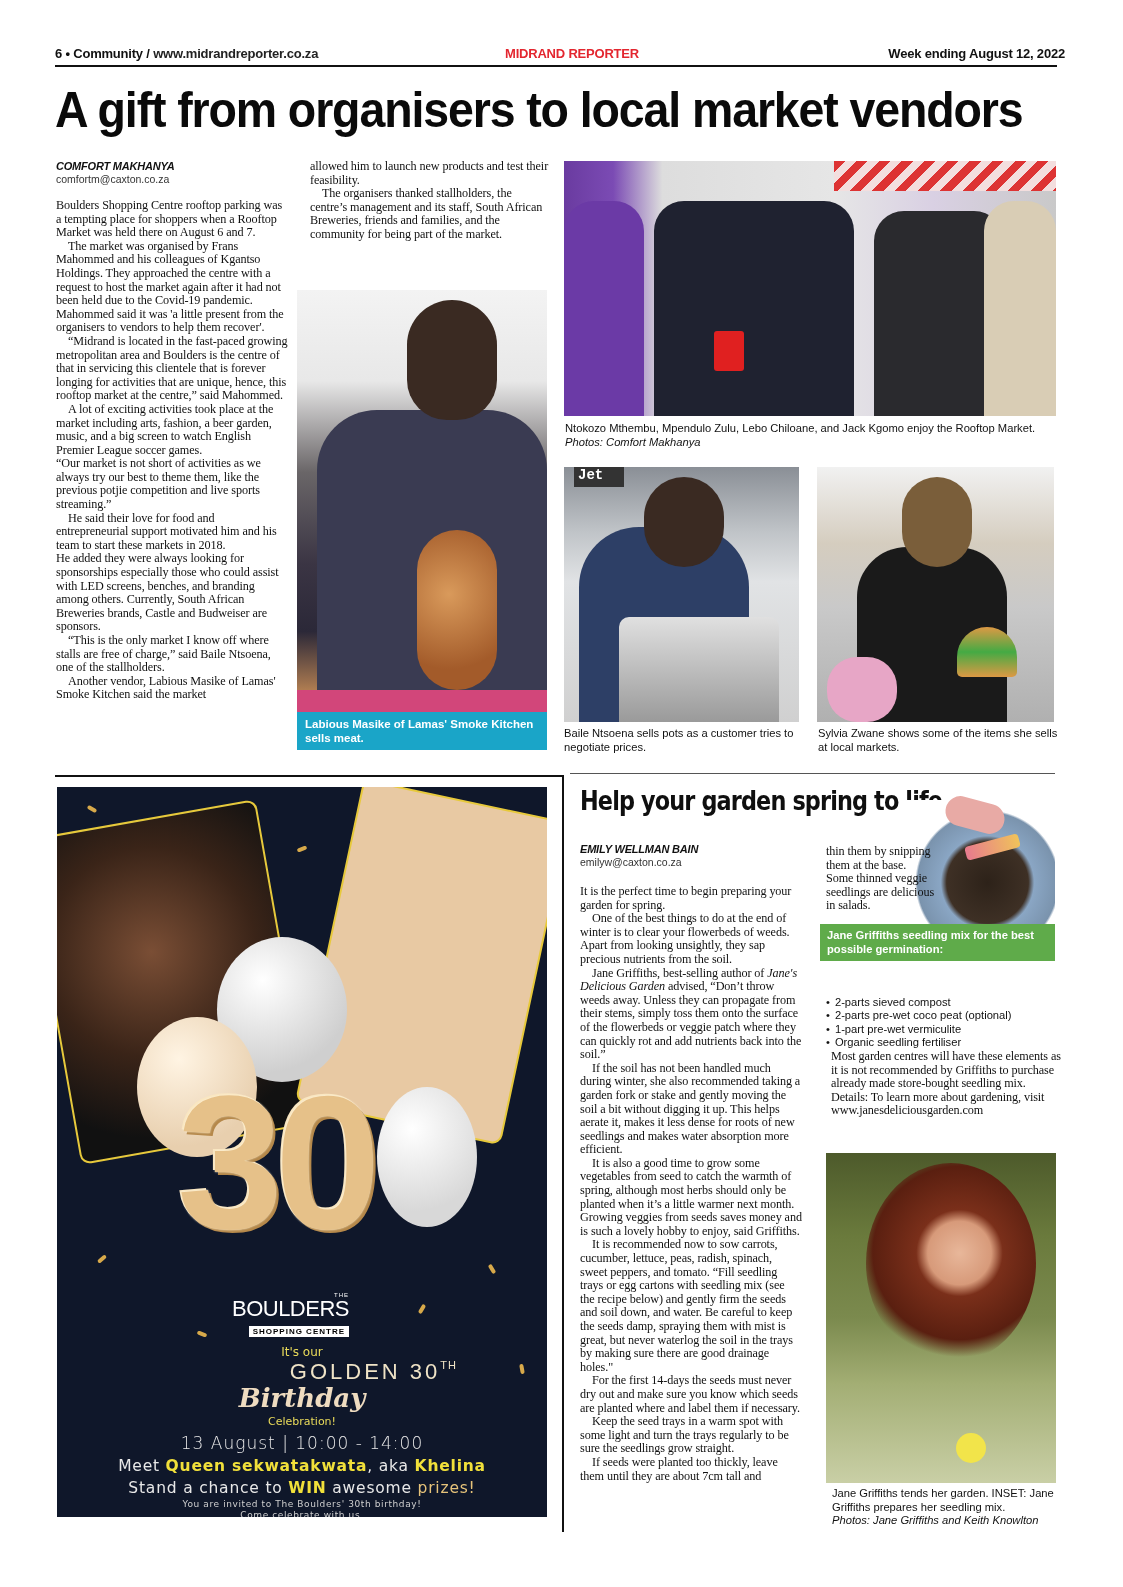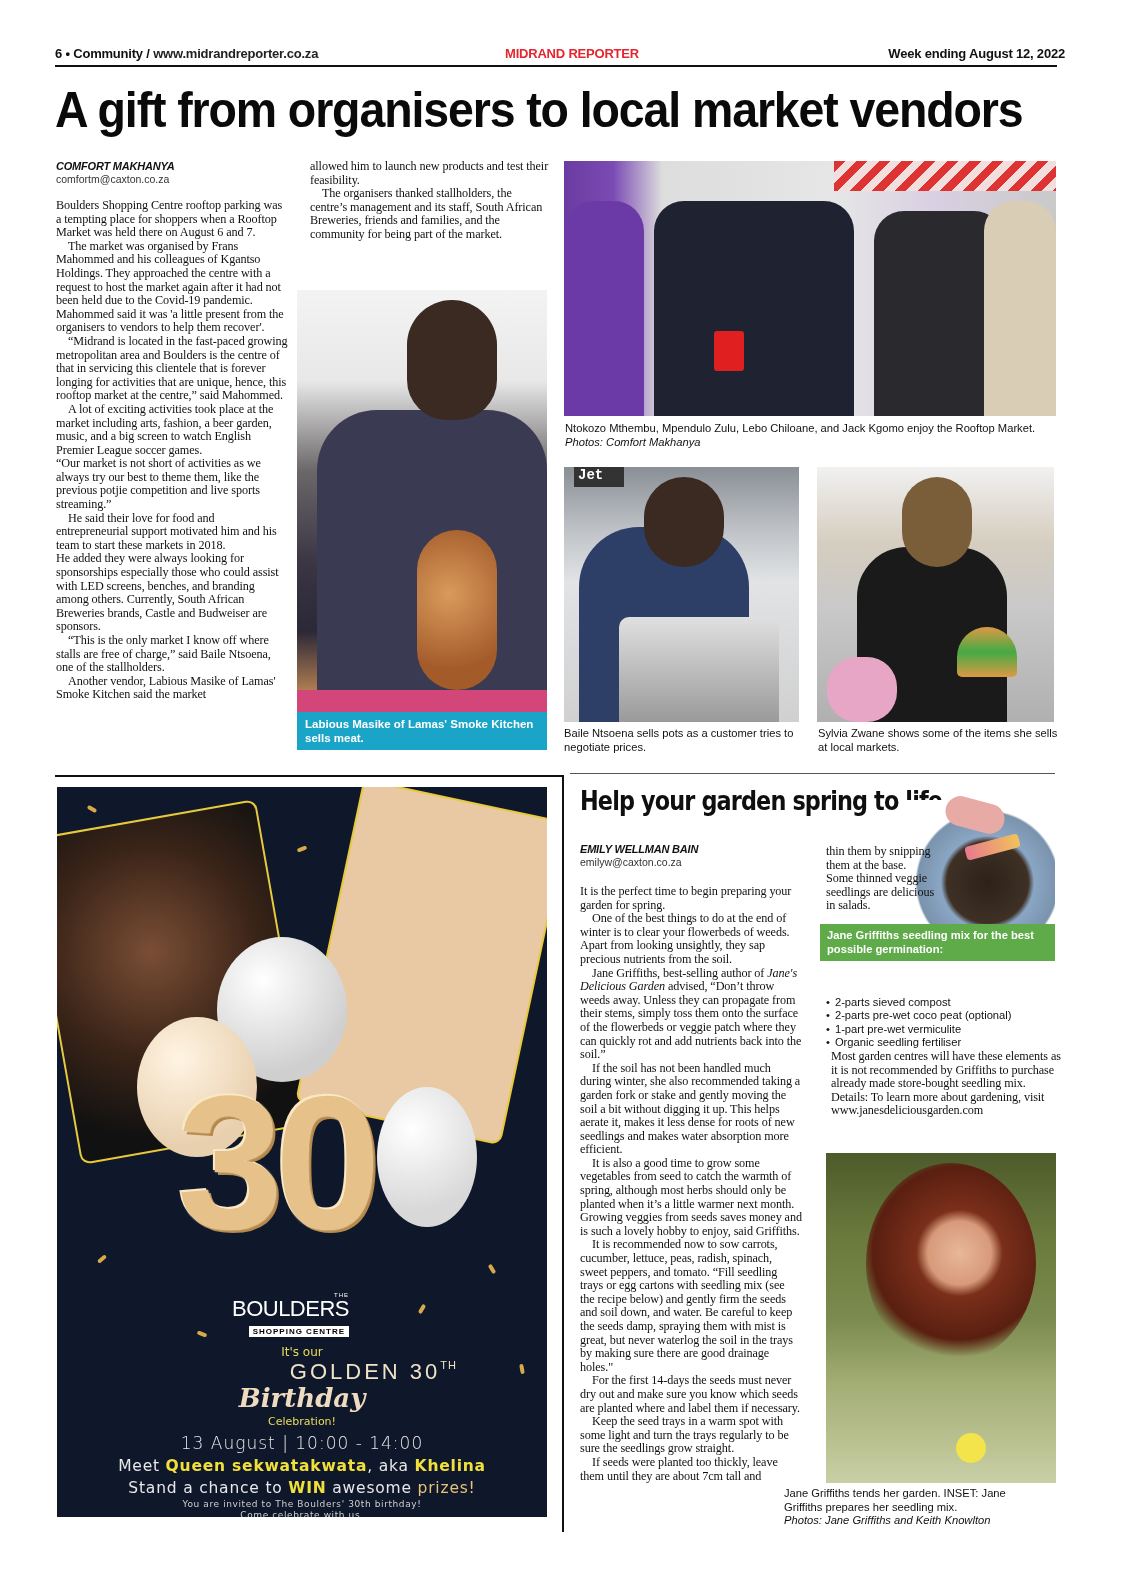--- a/index.html
+++ b/index.html
@@ -96,21 +96,21 @@
   .inset-photo .hand { position: absolute; left: 40px; top: 0; width: 60px; height: 30px; background: #e8aaa5; border-radius: 20px; transform: rotate(15deg); }
   .green-box { left: 820px; top: 924px; width: 235px; height: 37px; background: #5fab4a; color: #fff; font-family: "Liberation Sans", sans-serif; font-weight: bold; font-size: 11.2px; line-height: 14px; padding: 4px 7px; }
   .recipe { left: 826px; top: 996px; width: 232px; font-family: "Liberation Sans", sans-serif; font-size: 11.2px; line-height: 13.4px; color: #111; }
   .recipe li { list-style: none; }
   .recipe li::before { content: "\2022"; margin-right: 5px; }
   .recipe-notes { left: 831px; top: 1050px; width: 232px; }
   .jane-photo { left: 826px; top: 1153px; width: 230px; height: 330px;
     background: linear-gradient(180deg, #4d5a2b 0%, #6a7a3c 25%, #7b8a4e 50%, #a3ae74 70%, #c9cfa6 100%); overflow: hidden; }
   .jane-photo .hair { position: absolute; left: 40px; top: 10px; width: 170px; height: 200px; border-radius: 50%; background: radial-gradient(circle at 55% 45%, #e8b79a 0%, #d79a7a 22%, #7a2f1a 30%, #5a1f10 60%, transparent 72%); }
   .jane-photo .flower { position: absolute; left: 130px; top: 280px; width: 30px; height: 30px; border-radius: 50%; background: #f2e44a; }
-  .cap-jane { left: 784px; top: 1487px; width: 232px; }
+  .cap-jane { left: 832px; top: 1487px; width: 232px; }
 </style>
 </head>
 <body>
 
 <div class="abs masthead-left">
   <span>6 • Community /</span>
   <span class="url">www.midrandreporter.co.za</span>
 </div>
 <div class="abs masthead-center">MIDRAND REPORTER</div>
 <div class="abs masthead-right">Week ending August 12, 2022</div>

